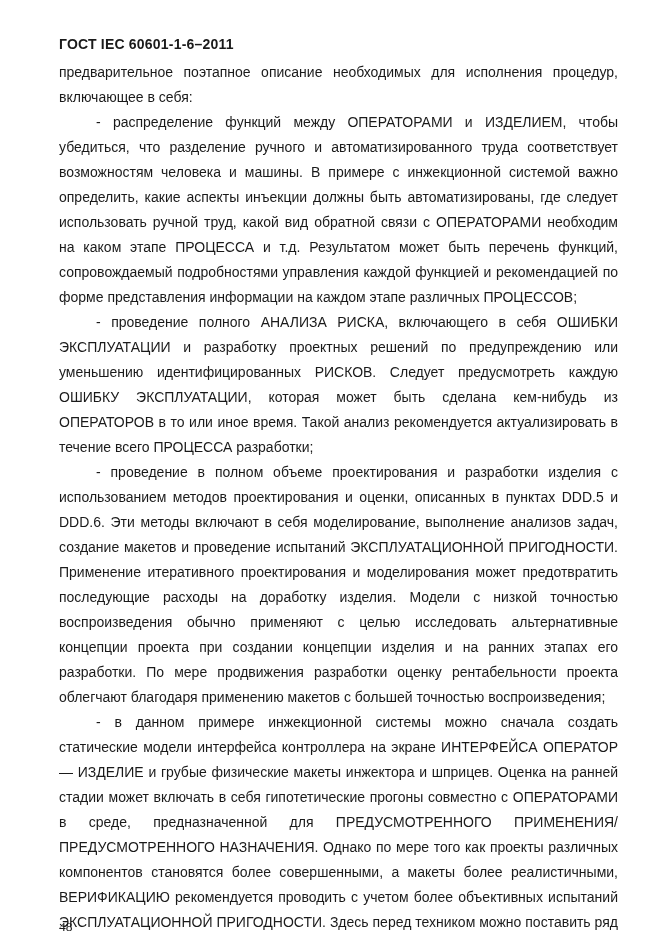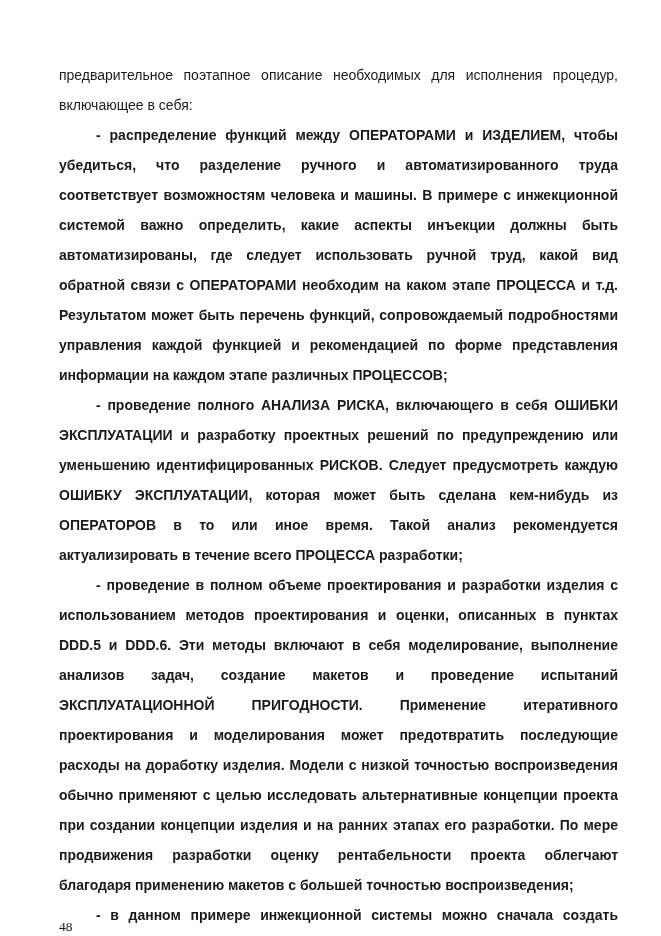--- a/index.html
+++ b/index.html
@@ -30,43 +30,43 @@
   .doc-body {
     position: absolute;
     left: 59px;
     top: 60px;
     width: 559px;
     color: #1a1a1a;
   }
   .doc-body p {
     font-family: "Liberation Sans", sans-serif;
     font-size: 14px;
-    line-height: 30px;
+    line-height: 25px;
     text-align: justify;
     color: #1a1a1a;
   }
   .doc-body p.indent {
     text-indent: 37px;
-    font-weight: bold;
   }
   .page-number {
     position: absolute;
     left: 59px;
     top: 876px;
     font-family: "Liberation Serif", serif;
     font-size: 13.5px;
     color: #1a1a1a;
     margin-top: 43px;
   }
 </style>
 </head>
 <body>
 
 <div class="page">
 
+  <div class="doc-header">ГОСТ IEC 60601-1-6–2011</div>
 
   <div class="doc-body">
     <p>предварительное поэтапное описание необходимых для исполнения процедур, включающее в себя:</p>
     <p class="indent">- распределение функций между ОПЕРАТОРАМИ и ИЗДЕЛИЕМ, чтобы убедиться, что разделение ручного и автоматизированного труда соответствует возможностям человека и машины. В примере с инжекционной системой важно определить, какие аспекты инъекции должны быть автоматизированы, где следует использовать ручной труд, какой вид обратной связи с ОПЕРАТОРАМИ необходим на каком этапе ПРОЦЕССА и т.д. Результатом может быть перечень функций, сопровождаемый подробностями управления каждой функцией и рекомендацией по форме представления информации на каждом этапе различных ПРОЦЕССОВ;</p>
     <p class="indent">- проведение полного АНАЛИЗА РИСКА, включающего в себя ОШИБКИ ЭКСПЛУАТАЦИИ и разработку проектных решений по предупреждению или уменьшению идентифицированных РИСКОВ. Следует предусмотреть каждую ОШИБКУ ЭКСПЛУАТАЦИИ, которая может быть сделана кем-нибудь из ОПЕРАТОРОВ в то или иное время. Такой анализ рекомендуется актуализировать в течение всего ПРОЦЕССА разработки;</p>
     <p class="indent">- проведение в полном объеме проектирования и разработки изделия с использованием методов проектирования и оценки, описанных в пунктах DDD.5 и DDD.6. Эти методы включают в себя моделирование, выполнение анализов задач, создание макетов и проведение испытаний ЭКСПЛУАТАЦИОННОЙ ПРИГОДНОСТИ. Применение итеративного проектирования и моделирования может предотвратить последующие расходы на доработку изделия. Модели с низкой точностью воспроизведения обычно применяют с целью исследовать альтернативные концепции проекта при создании концепции изделия и на ранних этапах его разработки. По мере продвижения разработки оценку рентабельности проекта облегчают благодаря применению макетов с большей точностью воспроизведения;</p>
     <p class="indent">- в данном примере инжекционной системы можно сначала создать статические модели интерфейса контроллера на экране ИНТЕРФЕЙСА ОПЕРАТОР — ИЗДЕЛИЕ и грубые физические макеты инжектора и шприцев. Оценка на ранней стадии может включать в себя гипотетические прогоны совместно с ОПЕРАТОРАМИ в среде, предназначенной для ПРЕДУСМОТРЕННОГО ПРИМЕНЕНИЯ/ПРЕДУСМОТРЕННОГО НАЗНАЧЕНИЯ. Однако по мере того как проекты различных компонентов становятся более совершенными, а макеты более реалистичными, ВЕРИФИКАЦИЮ рекомендуется проводить с учетом более объективных испытаний ЭКСПЛУАТАЦИОННОЙ ПРИГОДНОСТИ. Здесь перед техником можно поставить ряд задач, требующих</p>
   </div>
 
   <div class="page-number">48</div>

